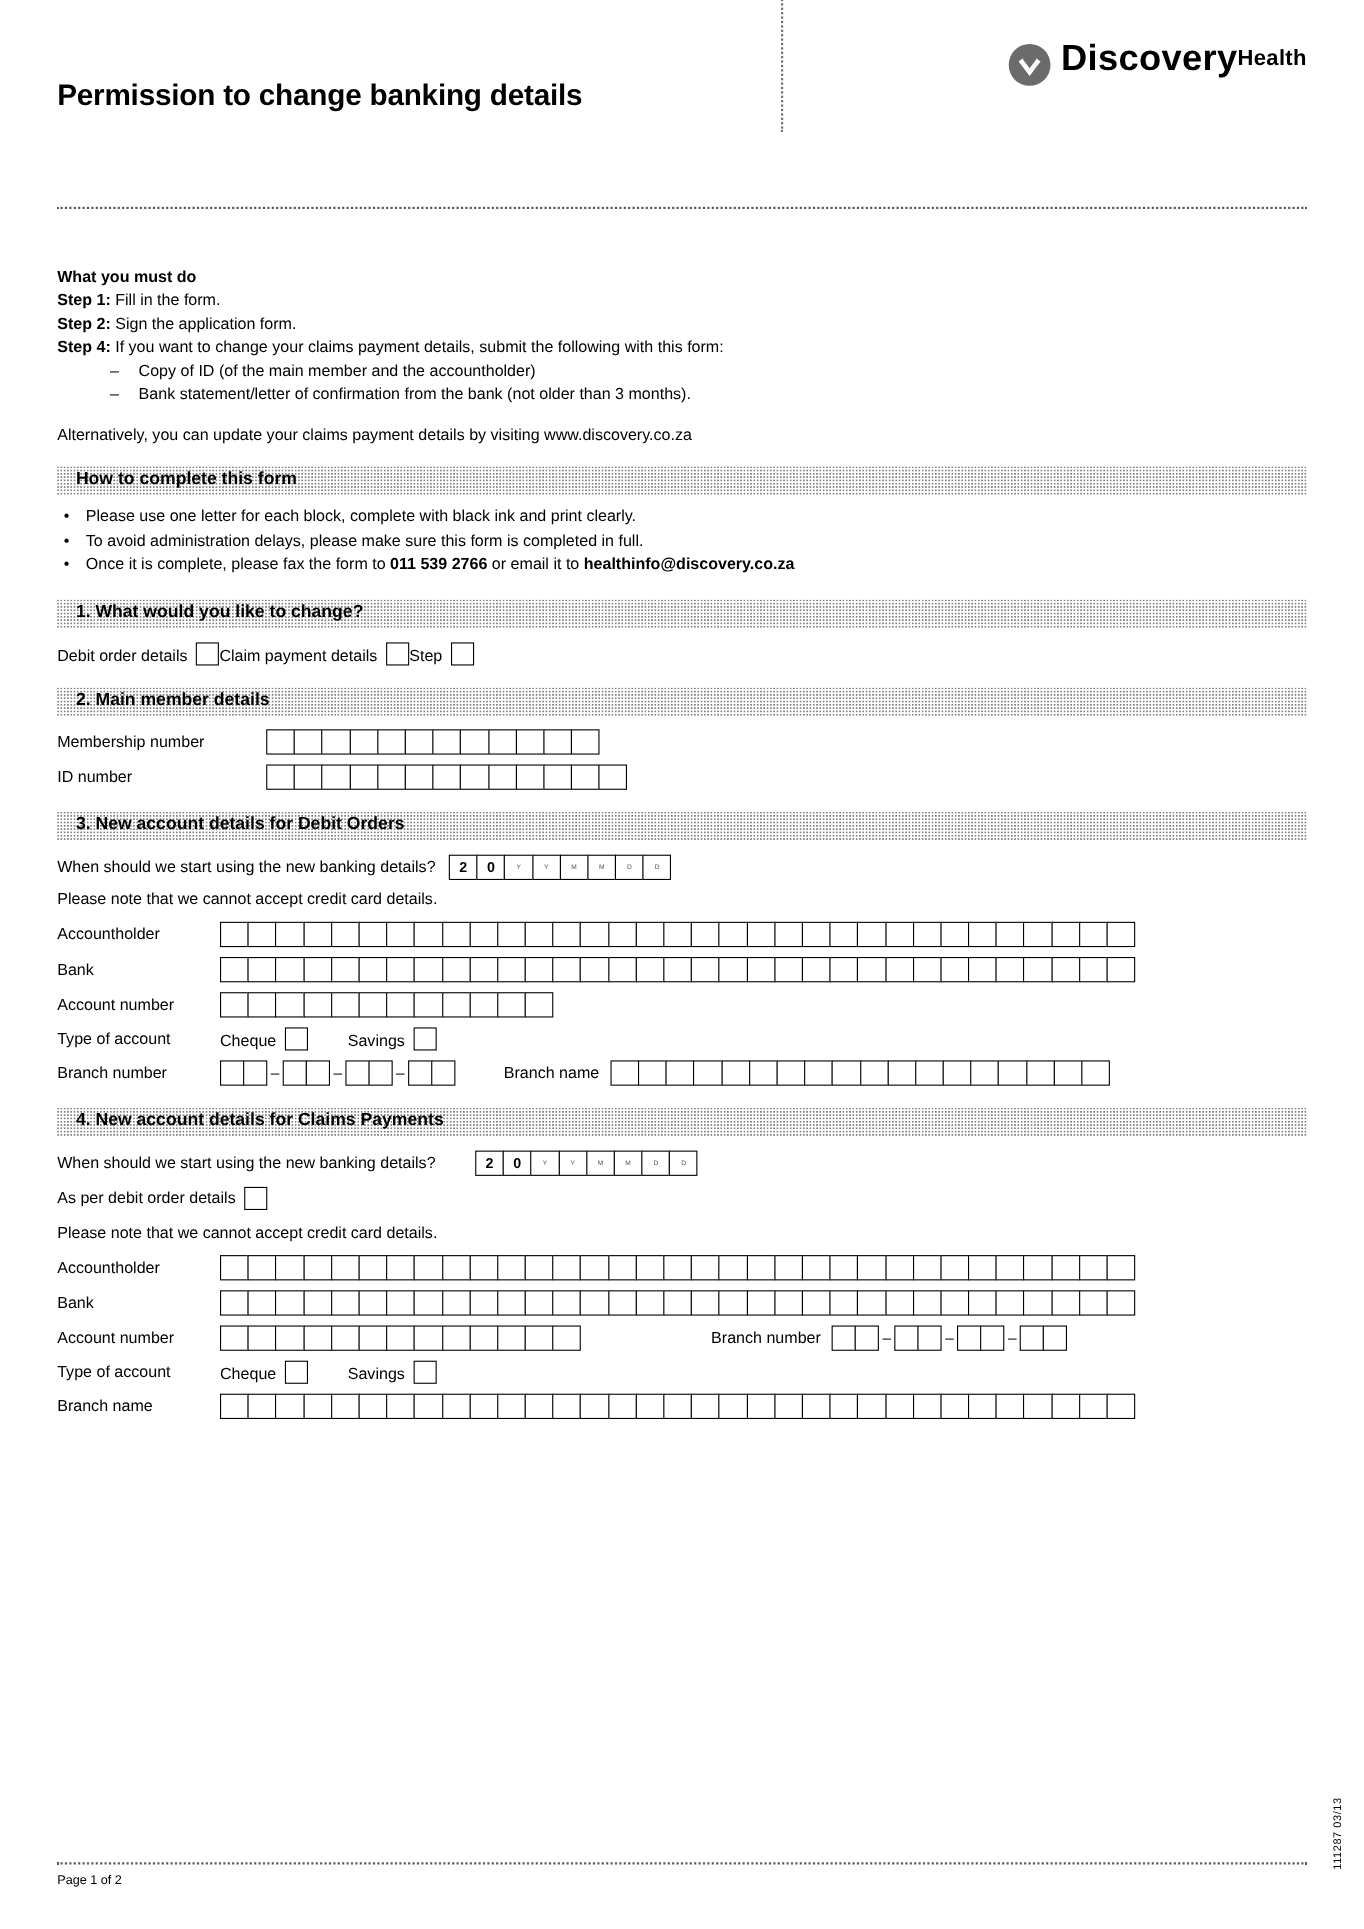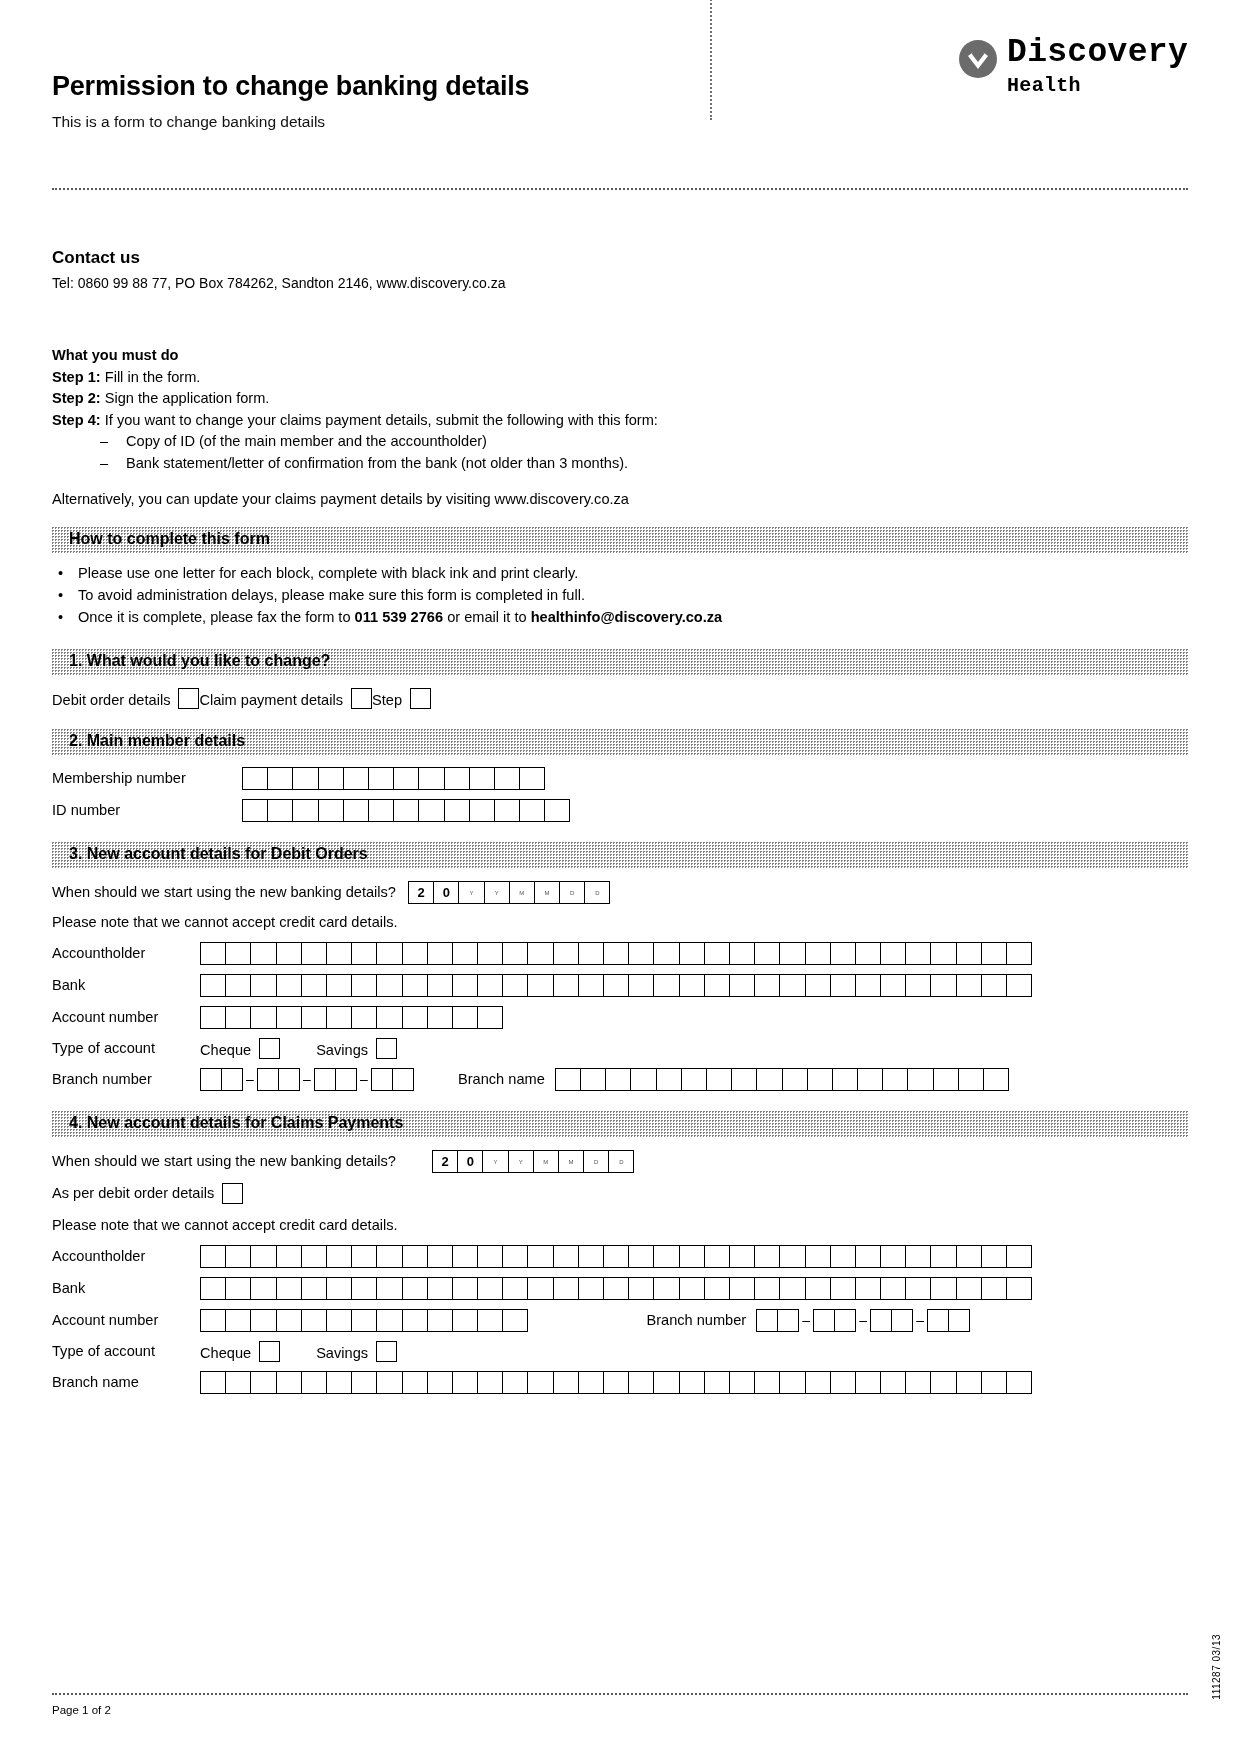--- a/index.html
+++ b/index.html
@@ -47,23 +47,22 @@
     right:0px;top:36px;
     display:flex;
     align-items:flex-start;
   }
   .logo-emblem{
     width:40px;height:40px;
     margin-right:9px;
     margin-top:3px;
   }
   .logo-words{
-    display:flex;flex-direction:column;
+    display:flex;
     line-height:1;
-    font-family:Liberation Mono, monospace;
   }
   .logo-name{
     font-size:33px;
     font-weight:bold;
     letter-spacing:0.3px;
   }
   .logo-sub{
     font-size:20px;
     font-weight:bold;
     margin-top:7px;
@@ -195,41 +194,36 @@
   }
 </style>
 </head>
 <body>
 
 <div class="page">
 
   <div class="header">
     <div class="vdots"></div>
     <h1 class="title">Permission to change banking details</h1>
-    <div class="subtitle">This is a form to change banking details</div>
 
     <div class="logo">
       <svg class="logo-emblem" viewBox="0 0 40 40">
         <circle cx="20" cy="20" r="19" fill="#6b6b6b"></circle>
         <path d="M20 30 L10 17 L14.5 13.5 L20 21 L25.5 13.5 L30 17 Z" fill="#ffffff"></path>
         <path d="M20 23 L13.5 14.5 L16 12.5 L20 17.5 L24 12.5 L26.5 14.5 Z" fill="#6b6b6b"></path>
       </svg>
       <div class="logo-words">
         <div class="logo-name">Discovery</div>
         <div class="logo-sub">Health</div>
       </div>
     </div>
   </div>
 
   <div class="hrule"></div>
 
-  <div class="block contact">
-    <div class="h-bold">Contact us</div>
-    <div class="txt">Tel: 0860 99 88 77, PO Box 784262, Sandton 2146, www.discovery.co.za</div>
-  </div>
 
   <div class="block musts">
     <div class="line h-bold">What you must do</div>
 
     <div class="line"><span class="step">Step 1:</span>&nbsp;<span>Fill in the form.</span></div>
     <div class="line"><span class="step">Step 2:</span>&nbsp;<span>Sign the application form.</span></div>
     <div class="line"><span class="step">Step 4:</span>&nbsp;<span>If you want to change your claims payment details, submit the following with this form:</span></div>
 
     <div class="sub"><span class="dash">–</span><span>Copy of ID (of the main member and the accountholder)</span></div>
     <div class="sub"><span class="dash">–</span><span>Bank statement/letter of confirmation from the bank (not older than 3 months).</span></div>

